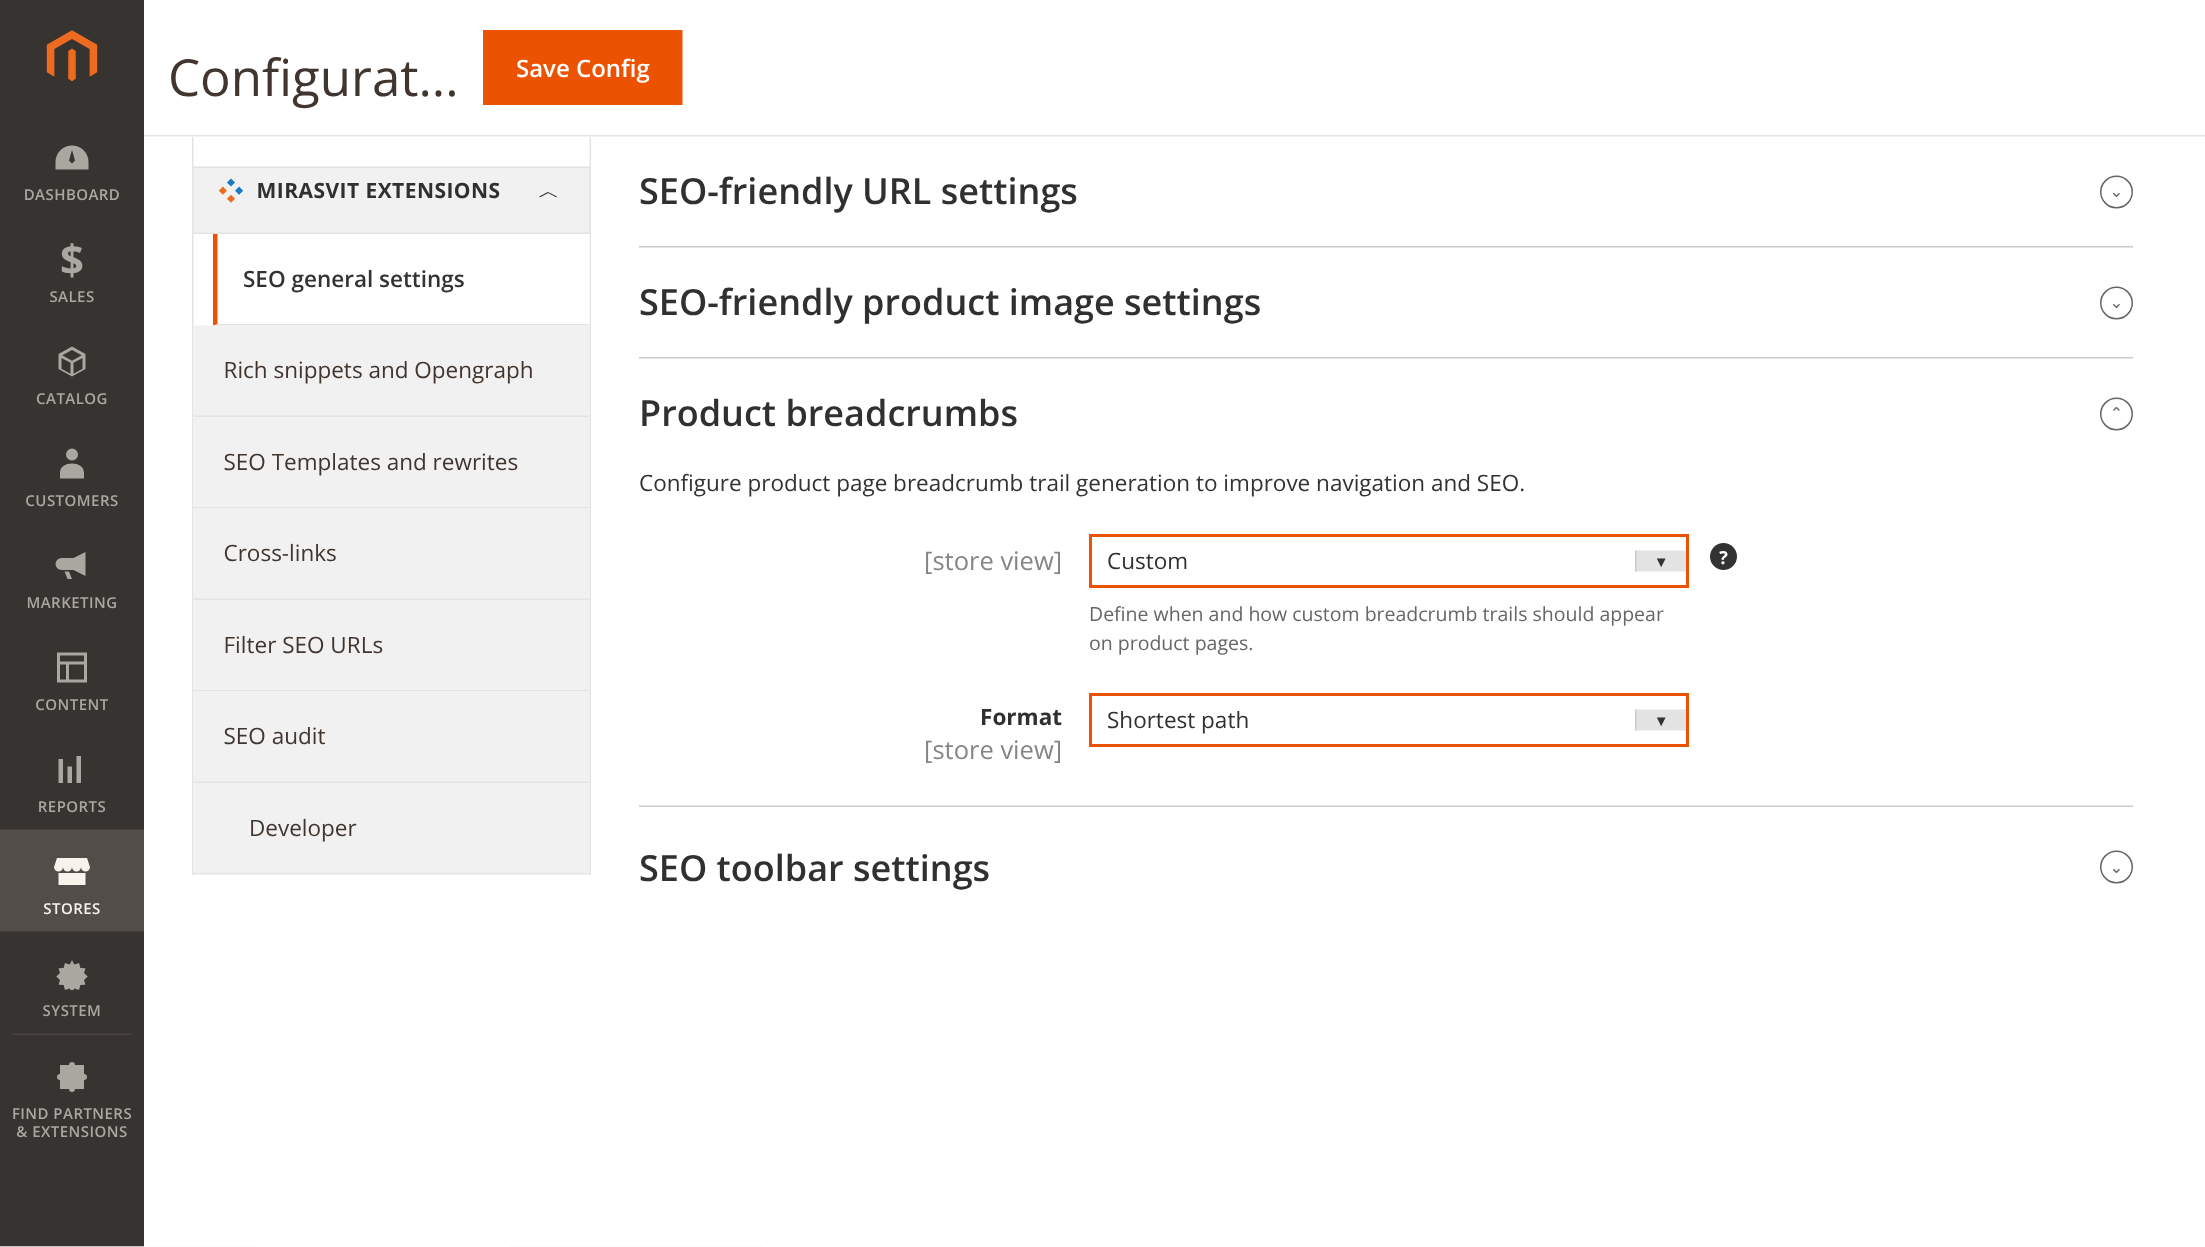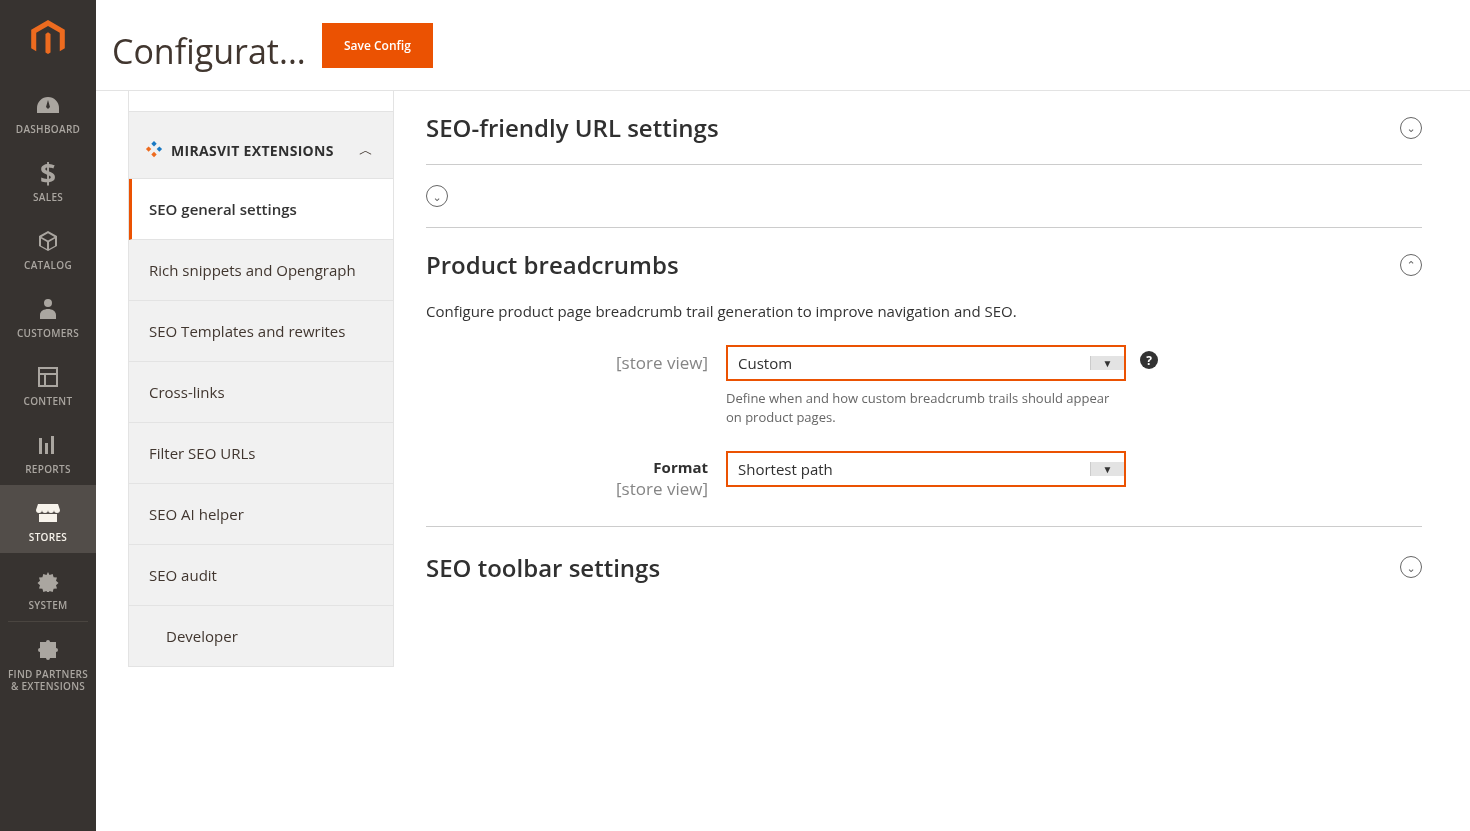--- a/index.html
+++ b/index.html
@@ -12,35 +12,35 @@
 .nav-item { text-align: center; padding: 14px 4px 10px; cursor: pointer; color: #aaa6a0; }
 .nav-item.active { background: #524d49; color: #f7f3eb; }
 .nav-item .icon { font-size: 24px; height: 28px; display: flex; align-items: center; justify-content: center; }
 .nav-item .label { font-size: 10px; letter-spacing: 0.3px; margin-top: 4px; font-weight: 600; line-height: 1.2; }
 .nav-divider { border-top: 1px solid #4a4540; margin: 0 8px; }
 
 
 .main { flex: 1; display: flex; flex-direction: column; background: #fff; overflow: hidden; }
 .header { display: flex; align-items: center; padding: 16px 18px 16px 16px; border-bottom: 1px solid #e3e3e3; }
 .page-title { font-size: 34px; font-weight: 400; color: #41362f; flex: 0 0 auto; width: 206px; white-space: nowrap; overflow: hidden; text-overflow: ellipsis; margin-right: 4px; margin-top: 12px; }
-.btn-primary { background: #eb5202; color: #fff; border: none; padding: 14px 22px; font-size: 12px; font-weight: 600; cursor: pointer; }
+.btn-primary { background: #eb5202; color: #fff; border: none; padding: 14px 22px; font-size: 16px; font-weight: 600; cursor: pointer; }
 
 .content-wrap { flex: 1; display: flex; overflow: hidden; }
 
 
 .config-sidebar { width: 298px; flex-shrink: 0; background: #fff; padding-left: 32px; }
-.config-section-header { display: flex; align-items: center; justify-content: space-between; padding: 28px 20px 18px 16px; background: #f1f1f1; border: 1px solid #e3e3e3; cursor: pointer; }
+.config-section-header { display: flex; align-items: center; justify-content: space-between; padding: 6px 20px 18px 16px; background: #f1f1f1; border: 1px solid #e3e3e3; cursor: pointer; }
 .config-section-header .title-wrap { display: flex; align-items: center; gap: 8px; }
 .config-section-header .title { font-size: 14px; font-weight: 700; color: #303030; letter-spacing: 0.3px; }
 .config-section-header .chev { font-size: 14px; color: #41362f; }
 .mirasvit-icon { width: 18px; height: 18px; }
 .config-list { border-left: 1px solid #e3e3e3; border-right: 1px solid #e3e3e3; border-bottom: 1px solid #e3e3e3; }
 .config-item { padding: 20px 16px 20px 20px; cursor: pointer; color: #41362f; font-size: 15px; border-bottom: 1px solid #e3e3e3; background: #f1f1f1; }
 .config-item:last-child { border-bottom: none; padding-left: 37px; }
-.config-item.active { background: #fff; border-left: 3px solid #eb5202; padding-left: 17px; font-weight: 600; color: #333; }
+.config-item.active { background: #fff; border-left: 3px solid #eb5202; padding-left: 17px; font-weight: 600; color: #333; margin-left: 13px; }
 
 
 .settings-panel { flex: 1; padding: 0 48px 0 32px; overflow-y: auto; }
 .section-row { display: flex; justify-content: space-between; align-items: center; padding: 20px 0; border-bottom: 1px solid #ccc; cursor: pointer; }
 .section-row.noborder { border-bottom: none; }
 .section-title { font-size: 24px; font-weight: 600; color: #303030; }
 .circle-chev { width: 22px; height: 22px; border: 1.5px solid #666; border-radius: 50%; display: flex; align-items: center; justify-content: center; font-size: 11px; color: #666; }
 .section-desc { font-size: 15px; color: #333; padding: 0 0 24px; }
 
 .field-row { display: flex; align-items: flex-start; margin-bottom: 24px; }
@@ -87,20 +87,28 @@
     </div>
     <div class="label">CATALOG</div>
   </div>
   <div class="nav-item">
     <div class="icon">
       <svg width="20" height="24" viewBox="0 0 20 24">
           <path fill="#aaa6a0" d="M10 2a4 4 0 1 1 0 8 4 4 0 0 1 0-8zm0 10c4 0 8 2 8 6v4H2v-4c0-4 4-6 8-6z"></path>
         </svg>
     </div>
     <div class="label">CUSTOMERS</div>
+  </div>
+  <div class="nav-item">
+    <div class="icon">
+      <svg width="26" height="22" viewBox="0 0 26 22">
+          <path fill="#aaa6a0" d="M22 2v16l-8-4H6a4 4 0 0 1 0-8h8zM8 15l2 5h3l-2-5z"></path>
+        </svg>
+    </div>
+    <div class="label">MARKETING</div>
   </div>
   <div class="nav-item">
     <div class="icon">
       <svg width="22" height="22" viewBox="0 0 22 22">
           <path fill="none" stroke="#aaa6a0" stroke-width="2" d="M2 2h18v18H2zM2 8h18M8 8v12"></path>
         </svg>
     </div>
     <div class="label">CONTENT</div>
   </div>
   <div class="nav-item">
@@ -159,32 +167,32 @@
           <span class="title">MIRASVIT EXTENSIONS</span>
         </div>
         <span class="chev">︿</span>
       </div>
       <div class="config-list">
         <div class="config-item active">SEO general settings</div>
         <div class="config-item">Rich snippets and Opengraph</div>
         <div class="config-item">SEO Templates and rewrites</div>
         <div class="config-item">Cross-links</div>
         <div class="config-item">Filter SEO URLs</div>
-        <div class="config-item">SEO AI helper</div>
         <div class="config-item">SEO audit</div>
         <div class="config-item">Developer</div>
       </div>
     </div>
 
     <div class="settings-panel">
       <div class="section-row">
         <span class="section-title">SEO-friendly URL settings</span>
         <span class="circle-chev">⌄</span>
       </div>
       <div class="section-row">
+        <span class="section-title">SEO-friendly product image settings</span>
         <span class="circle-chev">⌄</span>
       </div>
 
       <div class="section-row noborder">
         <span class="section-title">Product breadcrumbs</span>
         <span class="circle-chev">⌃</span>
       </div>
       <div class="section-desc">Configure product page breadcrumb trail generation to improve navigation and SEO.</div>
 
       <div class="expanded-section">

